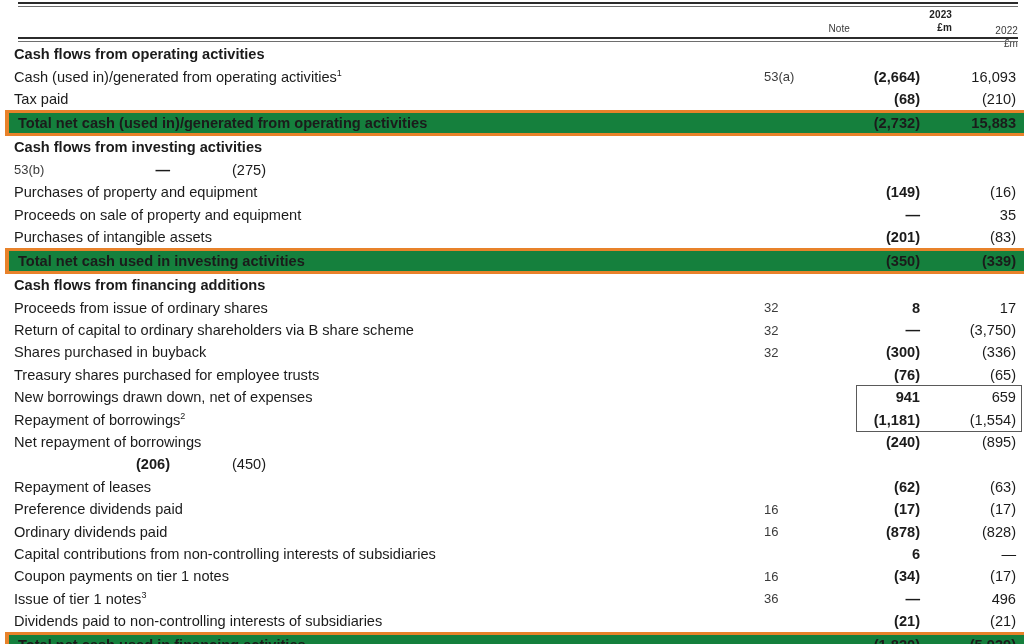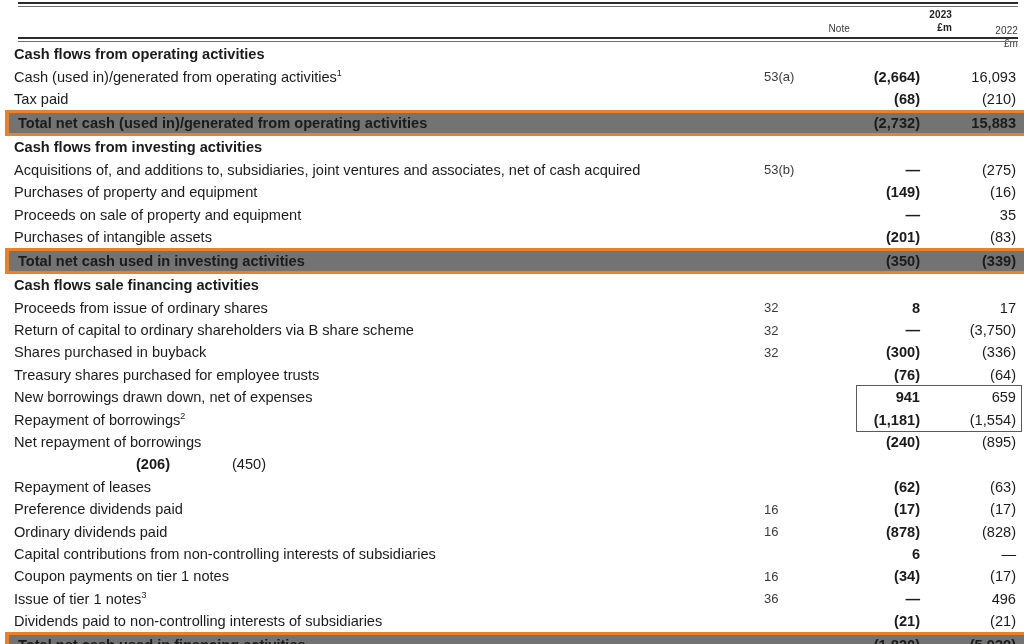--- a/index.html
+++ b/index.html
@@ -91,21 +91,21 @@
     flex: 0 0 92px;
     text-align: right;
     padding-right: 2px;
   }
 
   .row.section .label { font-weight: bold; }
 
   
   .row.total {
     font-weight: bold;
-    background: #737373;
+    background: #15803d;
     border: 3px solid #E8822A;
     border-left-width: 4px;
     border-right-width: 0px;
     margin-left: 5px;
     height: 26px;
     padding-left: 9px;
   }
   .row.total .v2022 { padding-right: 2px; }
 
   
@@ -174,21 +174,20 @@
         <div class="v2023">(2,732)</div>
         <div class="v2022">15,883</div>
       </div>
       <div class="row section">
         <div class="label">Cash flows from investing activities</div>
         <div class="note"></div>
         <div class="v2023"></div>
         <div class="v2022"></div>
       </div>
       <div class="row item">
-        <div class="label">Acquisitions of, and additions to, subsidiaries, joint ventures and associates, net of cash acquired</div>
         <div class="note">53(b)</div>
         <div class="v2023">—</div>
         <div class="v2022">(275)</div>
       </div>
       <div class="row item">
         <div class="label">Purchases of property and equipment</div>
         <div class="note"></div>
         <div class="v2023">(149)</div>
         <div class="v2022">(16)</div>
       </div>
@@ -204,21 +203,21 @@
         <div class="v2023">(201)</div>
         <div class="v2022">(83)</div>
       </div>
       <div class="row total">
         <div class="label">Total net cash used in investing activities</div>
         <div class="note"></div>
         <div class="v2023">(350)</div>
         <div class="v2022">(339)</div>
       </div>
       <div class="row section">
-        <div class="label">Cash flows sale financing activities</div>
+        <div class="label">Cash flows from financing additions</div>
         <div class="note"></div>
         <div class="v2023"></div>
         <div class="v2022"></div>
       </div>
       <div class="row item">
         <div class="label">Proceeds from issue of ordinary shares</div>
         <div class="note">32</div>
         <div class="v2023">8</div>
         <div class="v2022">17</div>
       </div>
@@ -231,21 +230,21 @@
       <div class="row item">
         <div class="label">Shares purchased in buyback</div>
         <div class="note">32</div>
         <div class="v2023">(300)</div>
         <div class="v2022">(336)</div>
       </div>
       <div class="row item">
         <div class="label">Treasury shares purchased for employee trusts</div>
         <div class="note"></div>
         <div class="v2023">(76)</div>
-        <div class="v2022">(64)</div>
+        <div class="v2022">(65)</div>
       </div>
       <div class="row item">
         <div class="label">New borrowings drawn down, net of expenses</div>
         <div class="note"></div>
         <div class="v2023">941</div>
         <div class="v2022">659</div>
       </div>
       <div class="row item">
         <div class="label">Repayment of borrowings<sup>2</sup></div>
         <div class="note"></div>

